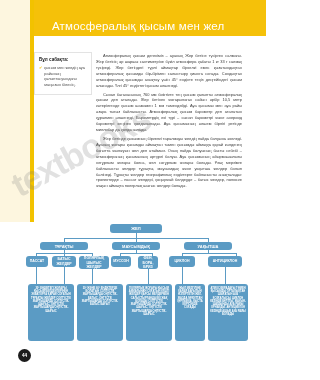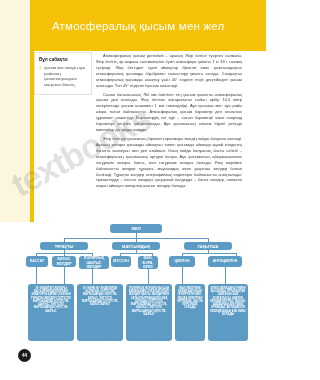--- a/index.html
+++ b/index.html
@@ -16,21 +16,21 @@
     position:absolute;left:0;top:0;width:30px;height:222px;
     background:#fdf6df;
   }
   .margin-strip{
     position:absolute;left:30px;top:0;width:4px;height:222px;
     background:#f2c200;
   }
 
   
   .header{
-    position:absolute;left:34px;top:0;right:0;height:51px;
+    position:absolute;left:34px;top:0;right:0;height:36px;
     background:#f5c109;
     text-align:right;
   }
   .header-title{
     position:absolute;left:18px;top:20px;
     color:#ffffff;font-size:11.5px;font-weight:400;letter-spacing:.2px;
     white-space:nowrap;
   }
 
   

